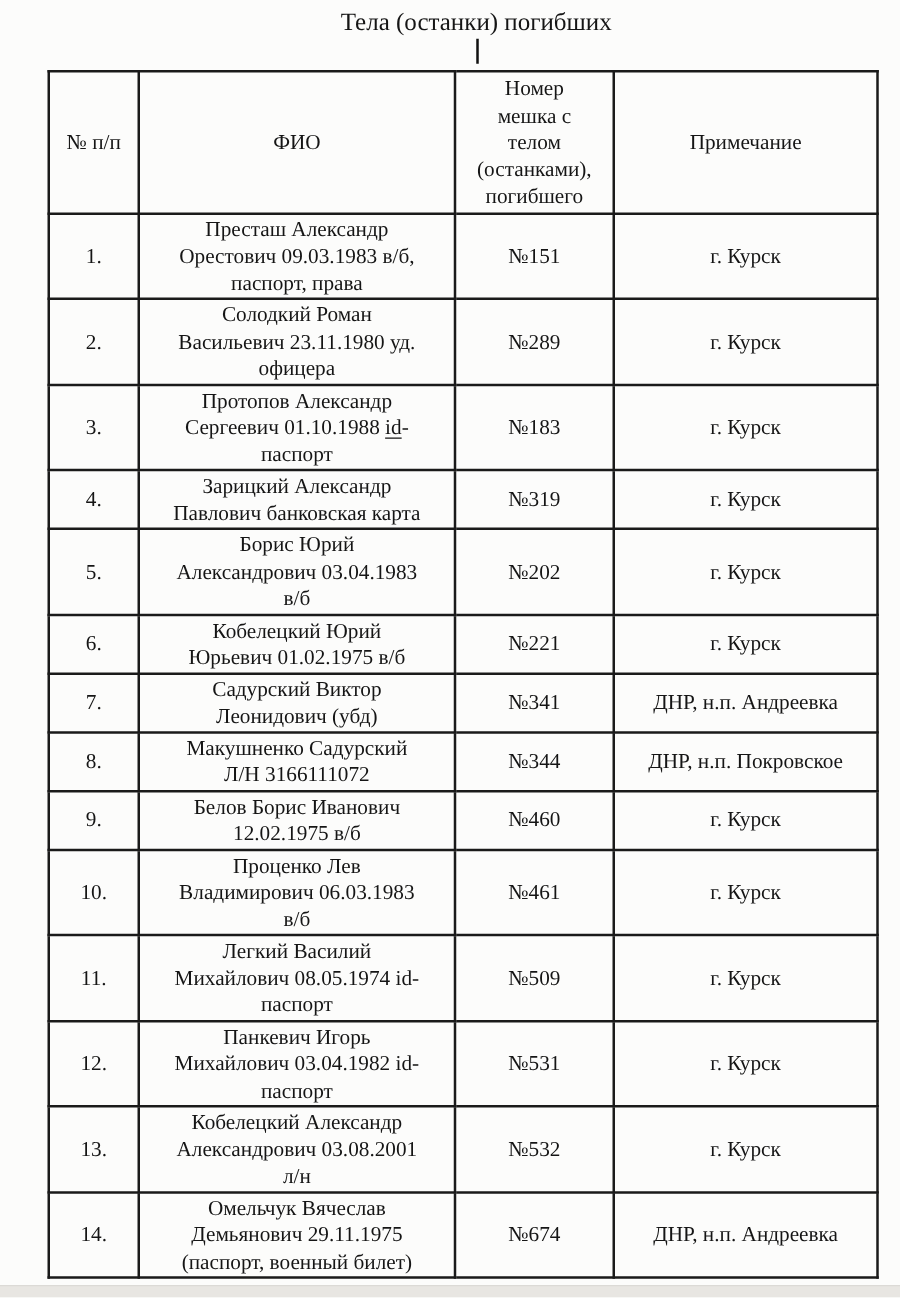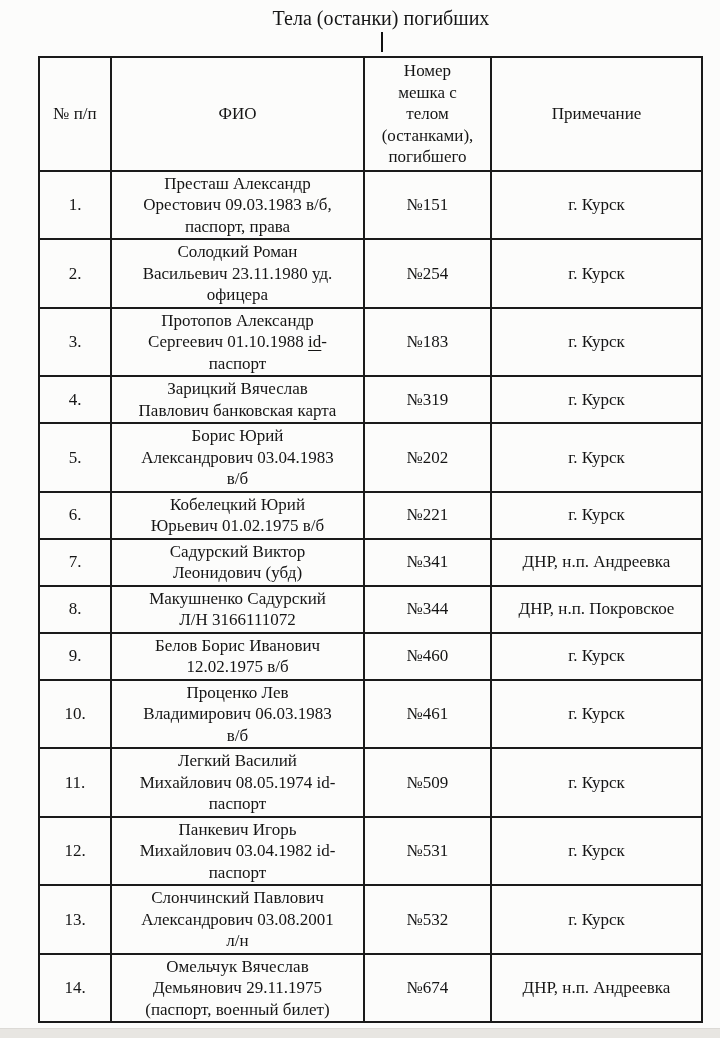--- a/index.html
+++ b/index.html
@@ -114,37 +114,37 @@
         <td>№151</td>
         <td>г. Курск</td>
       </tr>
       <tr>
         <td>2.</td>
         <td>
           <span class="line">Солодкий Роман</span>
           <span class="line">Васильевич 23.11.1980 уд.</span>
           <span class="line">офицера</span>
         </td>
-        <td>№254</td>
+        <td>№289</td>
         <td>г. Курск</td>
       </tr>
       <tr>
         <td>3.</td>
         <td>
           <span class="line">Протопов Александр</span>
           <span class="line">Сергеевич 01.10.1988 <span class="squiggle">id</span>-</span>
           <span class="line">паспорт</span>
         </td>
         <td>№183</td>
         <td>г. Курск</td>
       </tr>
       <tr>
         <td>4.</td>
         <td>
-          <span class="line">Зарицкий Вячеслав</span>
+          <span class="line">Зарицкий Александр</span>
           <span class="line">Павлович банковская карта</span>
         </td>
         <td>№319</td>
         <td>г. Курск</td>
       </tr>
       <tr>
         <td>5.</td>
         <td>
           <span class="line">Борис Юрий</span>
           <span class="line">Александрович 03.04.1983</span>
@@ -215,21 +215,21 @@
           <span class="line">Панкевич Игорь</span>
           <span class="line">Михайлович 03.04.1982 id-</span>
           <span class="line">паспорт</span>
         </td>
         <td>№531</td>
         <td>г. Курск</td>
       </tr>
       <tr>
         <td>13.</td>
         <td>
-          <span class="line">Слончинский Павлович</span>
+          <span class="line">Кобелецкий Александр</span>
           <span class="line">Александрович 03.08.2001</span>
           <span class="line">л/н</span>
         </td>
         <td>№532</td>
         <td>г. Курск</td>
       </tr>
       <tr>
         <td>14.</td>
         <td>
           <span class="line">Омельчук Вячеслав</span>

